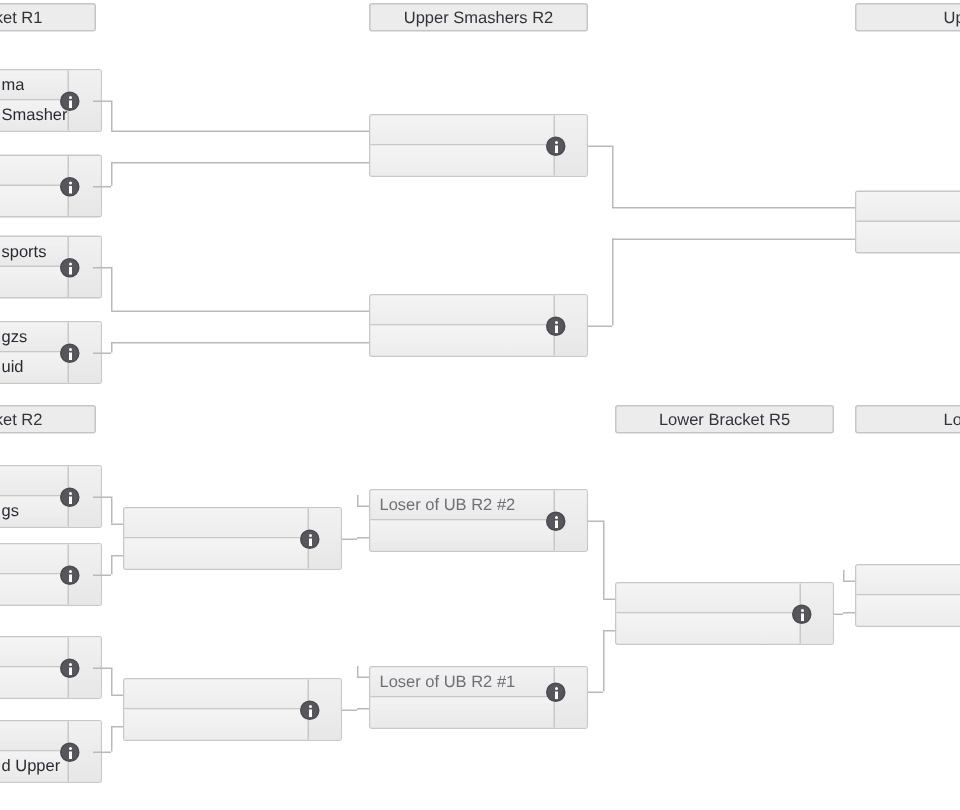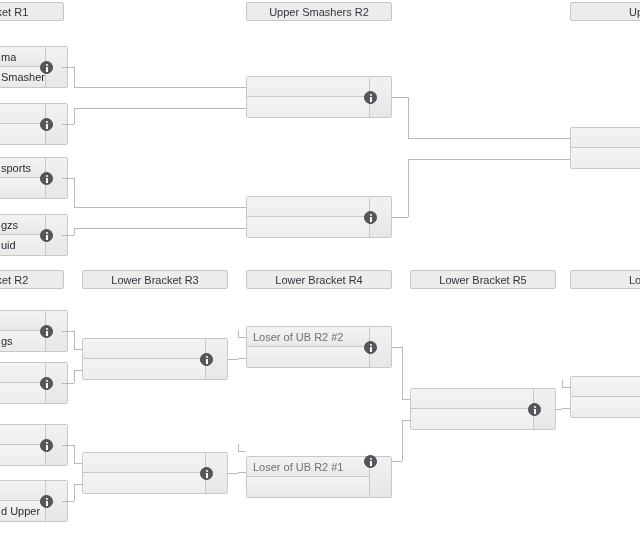--- a/index.html
+++ b/index.html
@@ -166,22 +166,20 @@
     <div class="ln lnh" style="left: 62px; top: 235px; width: 12px;"></div>
     <div class="ln lnv" style="left: 74px; top: 228px; height: 7px;"></div>
     <div class="ln lnh" style="left: 74px; top: 228px; width: 172px;"></div>
     <div class="ln lnh" style="left: 392px; top: 97px; width: 16px;"></div>
     <div class="ln lnv" style="left: 408px; top: 97px; height: 41px;"></div>
     <div class="ln lnh" style="left: 408px; top: 138px; width: 162px;"></div>
     <div class="ln lnh" style="left: 392px; top: 217px; width: 16px;"></div>
     <div class="ln lnv" style="left: 408px; top: 159px; height: 58px;"></div>
     <div class="ln lnh" style="left: 408px; top: 159px; width: 162px;"></div>
     <div class="round-head" style="left: -8px; top: 270px; width: 72px; text-align: left; padding-left: 0px; text-indent: -2px;">cket R2</div>
-    <div class="round-head" style="left: 82px; top: 270px; width: 146px;">Lower Bracket R3</div>
-    <div class="round-head" style="left: 246px; top: 270px; width: 146px;">Lower Bracket R4</div>
     <div class="round-head" style="left: 410px; top: 270px; width: 146px;">Lower Bracket R5</div>
     <div class="round-head" style="left: 570px; top: 270px; width: 150px; text-align: left; padding-left: 58px;">Lower Br</div>
     <div class="match" style="left: -6px; top: 310px; width: 74px; height: 42px;">
       <div class="slot top">
         <span class="nm"></span>
       </div>
       <div class="slot bottom">
         <span class="nm">gs</span>
       </div>
       <div class="gutter"></div>
@@ -240,21 +238,21 @@
     <div class="match" style="left: 246px; top: 326px; width: 146px; height: 42px;">
       <div class="slot top ph">
         <span class="nm">Loser of UB R2 #2</span>
       </div>
       <div class="slot bottom">
         <span class="nm"></span>
       </div>
       <div class="gutter"></div>
     </div>
     <div class="info" style="left: 364px; top: 340.5px;"></div>
-    <div class="match" style="left: 246px; top: 456px; width: 146px; height: 42px;">
+    <div class="match" style="left: 246px; top: 444px; width: 146px; height: 42px;">
       <div class="slot top ph">
         <span class="nm">Loser of UB R2 #1</span>
       </div>
       <div class="slot bottom">
         <span class="nm"></span>
       </div>
       <div class="gutter"></div>
     </div>
     <div class="info" style="left: 364px; top: 454.5px;"></div>
     <div class="match empty" style="left: 410px; top: 388px; width: 146px; height: 42px;">

